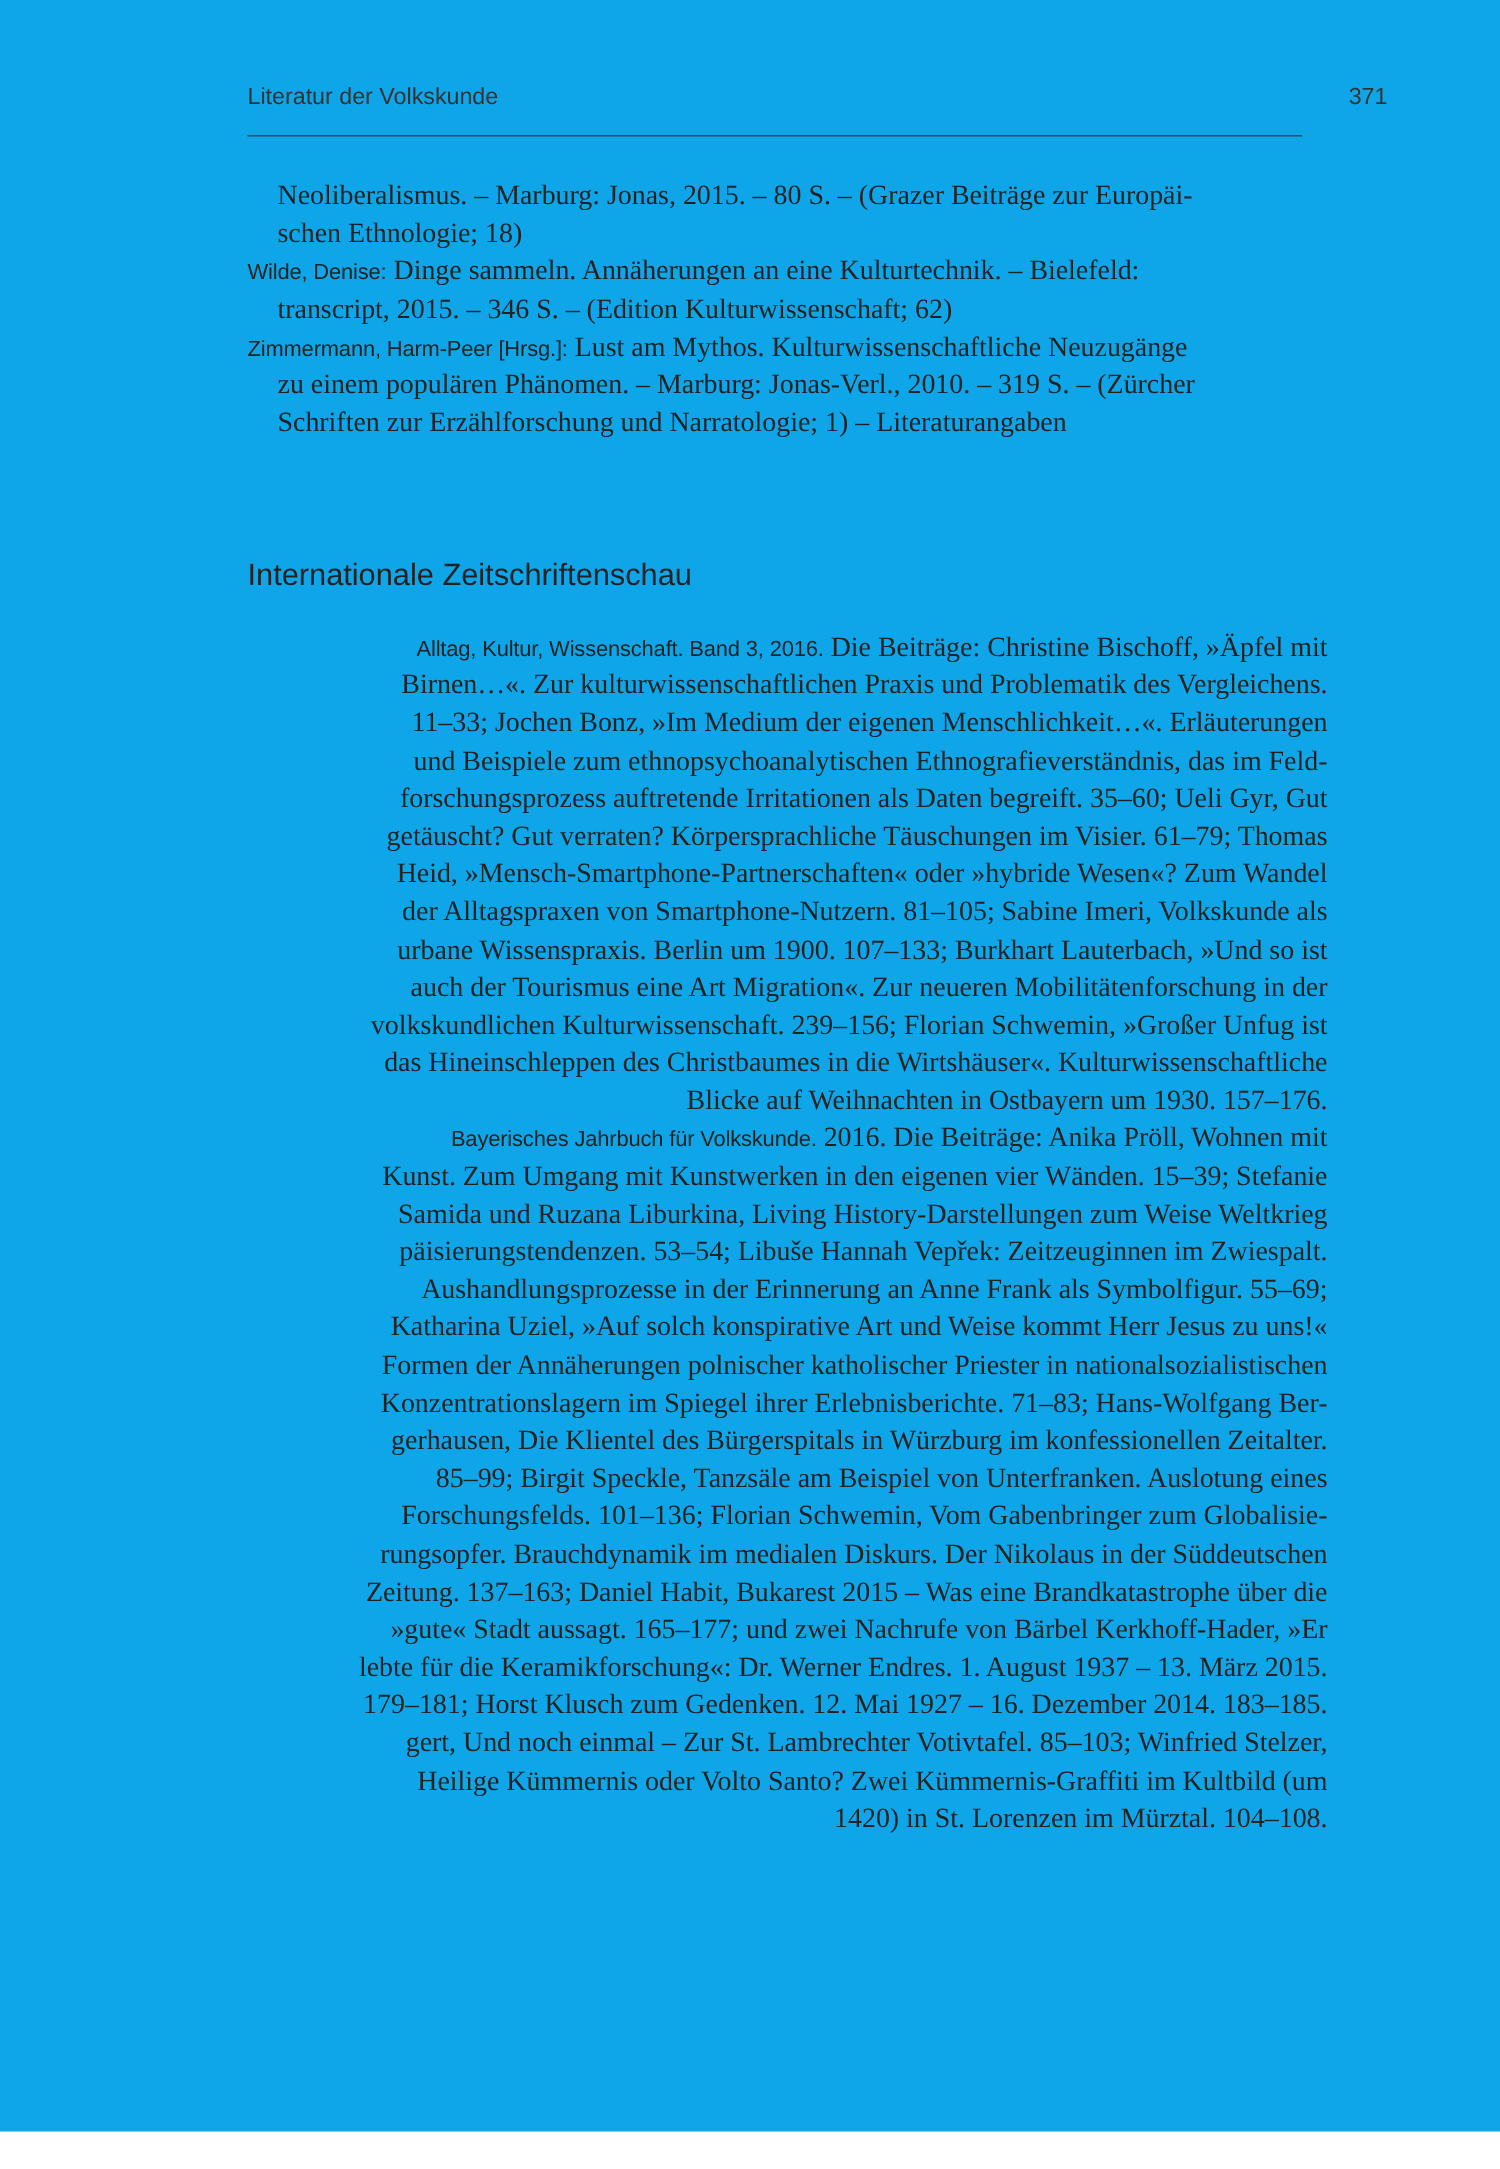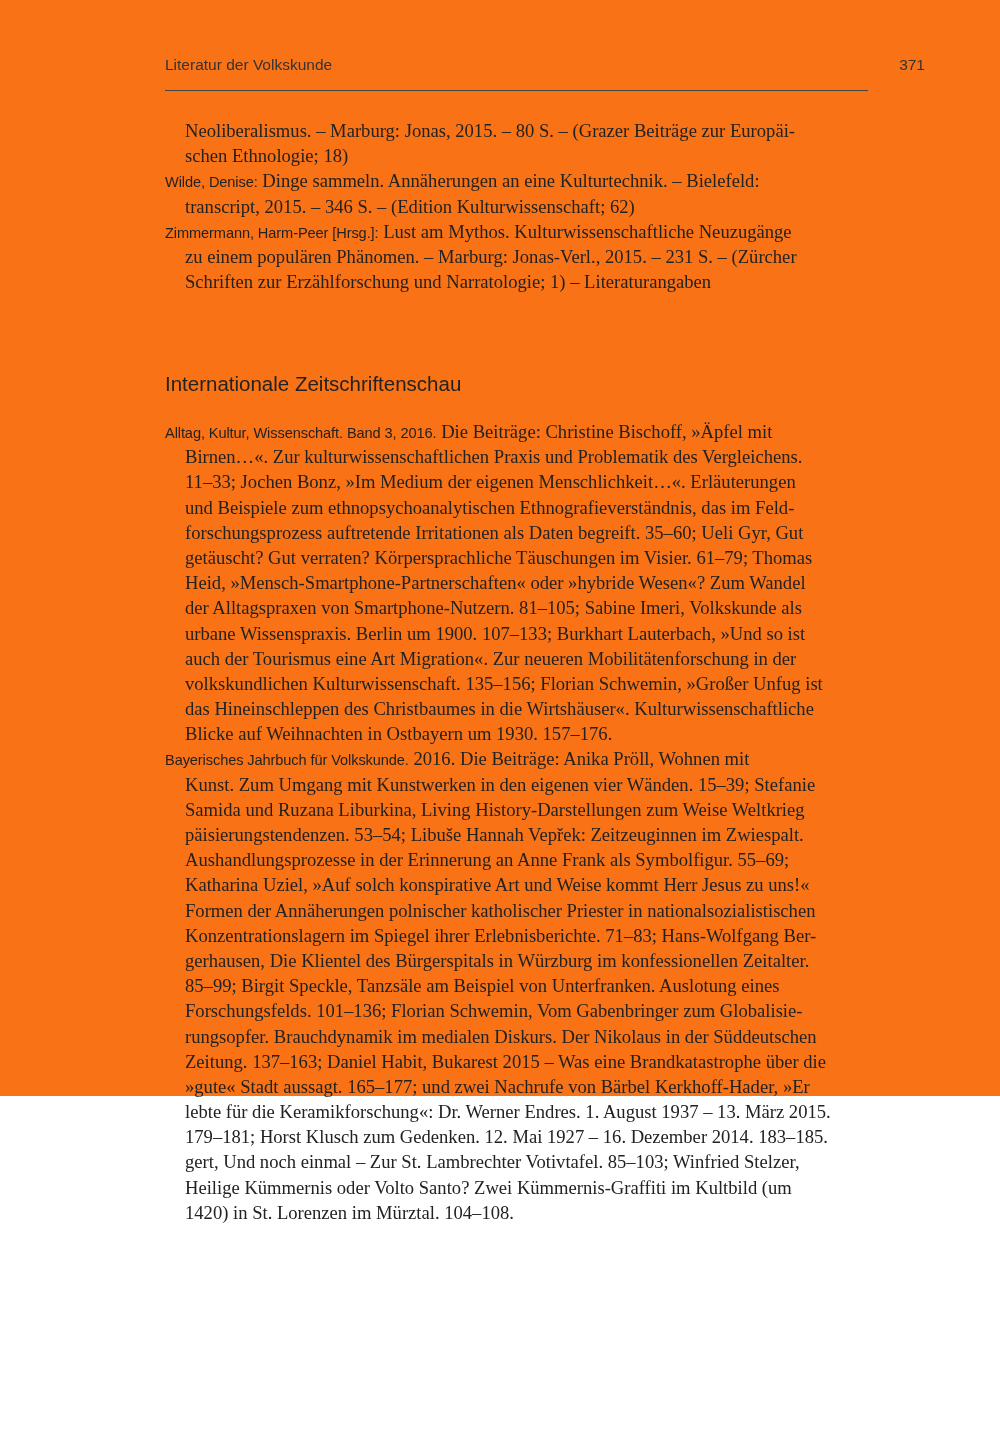--- a/index.html
+++ b/index.html
@@ -1,17 +1,17 @@
 <!DOCTYPE html>
 <html><head>
   <meta charset="utf-8">
   <style>
     html, body { margin: 0; padding: 0; background: #ffffff; }
     body { width: 1000px; height: 1446px; position: relative; overflow: hidden; }
-    .page { position: absolute; left: 0; top: 0; width: 1000px; height: 1096px; background: #f97316; }
+    .page { position: absolute; left: 0; top: 0; width: 1000px; height: 1421px; background: #0ea5e9; }
     .running-head {
       position: absolute; left: 165px; top: 56px; width: 760px; height: 24px;
       font-family: "Liberation Sans", sans-serif; font-size: 15.5px; color: #333;
     }
     .running-head .title { position: absolute; left: 0; top: 0; }
     .running-head .pageno { position: absolute; right: 0; top: 0; text-align: right; }
     .rule { position: absolute; left: 165px; top: 90px; width: 703px; height: 1px; background: #444; }
     .block { position: absolute; left: 165px; width: 720px; }
     .line {
       font-family: "Liberation Serif", serif; font-size: 18.6px; color: #222;
@@ -48,40 +48,40 @@
       <div class="line">
         <span class="lead">Wilde, Denise:</span><span> Dinge sammeln. Annäherungen an eine Kulturtechnik. – Bielefeld:</span>
       </div>
       <div class="line indent">transcript, 2015. – 346 S. – (Edition Kulturwissenschaft; 62)</div>
     </div>
 
     <div>
       <div class="line">
         <span class="lead">Zimmermann, Harm-Peer [Hrsg.]:</span><span> Lust am Mythos. Kulturwissenschaftliche Neuzugänge</span>
       </div>
-      <div class="line indent">zu einem populären Phänomen. – Marburg: Jonas-Verl., 2015. – 231 S. – (Zürcher</div>
+      <div class="line indent">zu einem populären Phänomen. – Marburg: Jonas-Verl., 2010. – 319 S. – (Zürcher</div>
       <div class="line indent">Schriften zur Erzählforschung und Narratologie; 1) – Literaturangaben</div>
     </div>
   </div>
 
   <div class="section-heading">Internationale Zeitschriftenschau</div>
 
-  <div class="block" style="top:419px;" id="journal-block">
+  <div class="block" style="top:419px;text-align:right;" id="journal-block">
       <div>
         <div class="line"><span class="lead">Alltag, Kultur, Wissenschaft. Band 3, 2016.</span><span> Die Beiträge: Christine Bischoff, »Äpfel mit</span></div>
         <div class="line indent">Birnen…«. Zur kulturwissenschaftlichen Praxis und Problematik des Vergleichens.</div>
         <div class="line indent">11–33; Jochen Bonz, »Im Medium der eigenen Menschlichkeit…«. Erläuterungen</div>
         <div class="line indent">und Beispiele zum ethnopsychoanalytischen Ethnografieverständnis, das im Feld-</div>
         <div class="line indent">forschungsprozess auftretende Irritationen als Daten begreift. 35–60; Ueli Gyr, Gut</div>
         <div class="line indent">getäuscht? Gut verraten? Körpersprachliche Täuschungen im Visier. 61–79; Thomas</div>
         <div class="line indent">Heid, »Mensch-Smartphone-Partnerschaften« oder »hybride Wesen«? Zum Wandel</div>
         <div class="line indent">der Alltagspraxen von Smartphone-Nutzern. 81–105; Sabine Imeri, Volkskunde als</div>
         <div class="line indent">urbane Wissenspraxis. Berlin um 1900. 107–133; Burkhart Lauterbach, »Und so ist</div>
         <div class="line indent">auch der Tourismus eine Art Migration«. Zur neueren Mobilitätenforschung in der</div>
-        <div class="line indent">volkskundlichen Kulturwissenschaft. 135–156; Florian Schwemin, »Großer Unfug ist</div>
+        <div class="line indent">volkskundlichen Kulturwissenschaft. 239–156; Florian Schwemin, »Großer Unfug ist</div>
         <div class="line indent">das Hineinschleppen des Christbaumes in die Wirtshäuser«. Kulturwissenschaftliche</div>
         <div class="line indent">Blicke auf Weihnachten in Ostbayern um 1930. 157–176.</div>
       </div>
       <div>
         <div class="line"><span class="lead">Bayerisches Jahrbuch für Volkskunde.</span><span> 2016. Die Beiträge: Anika Pröll, Wohnen mit</span></div>
         <div class="line indent">Kunst. Zum Umgang mit Kunstwerken in den eigenen vier Wänden. 15–39; Stefanie</div>
         <div class="line indent">Samida und Ruzana Liburkina, Living History-Darstellungen zum Weise Weltkrieg</div>
         <div class="line indent">päisierungstendenzen. 53–54; Libuše Hannah Vepřek: Zeitzeuginnen im Zwiespalt.</div>
         <div class="line indent">Aushandlungsprozesse in der Erinnerung an Anne Frank als Symbolfigur. 55–69;</div>
         <div class="line indent">Katharina Uziel, »Auf solch konspirative Art und Weise kommt Herr Jesus zu uns!«</div>

